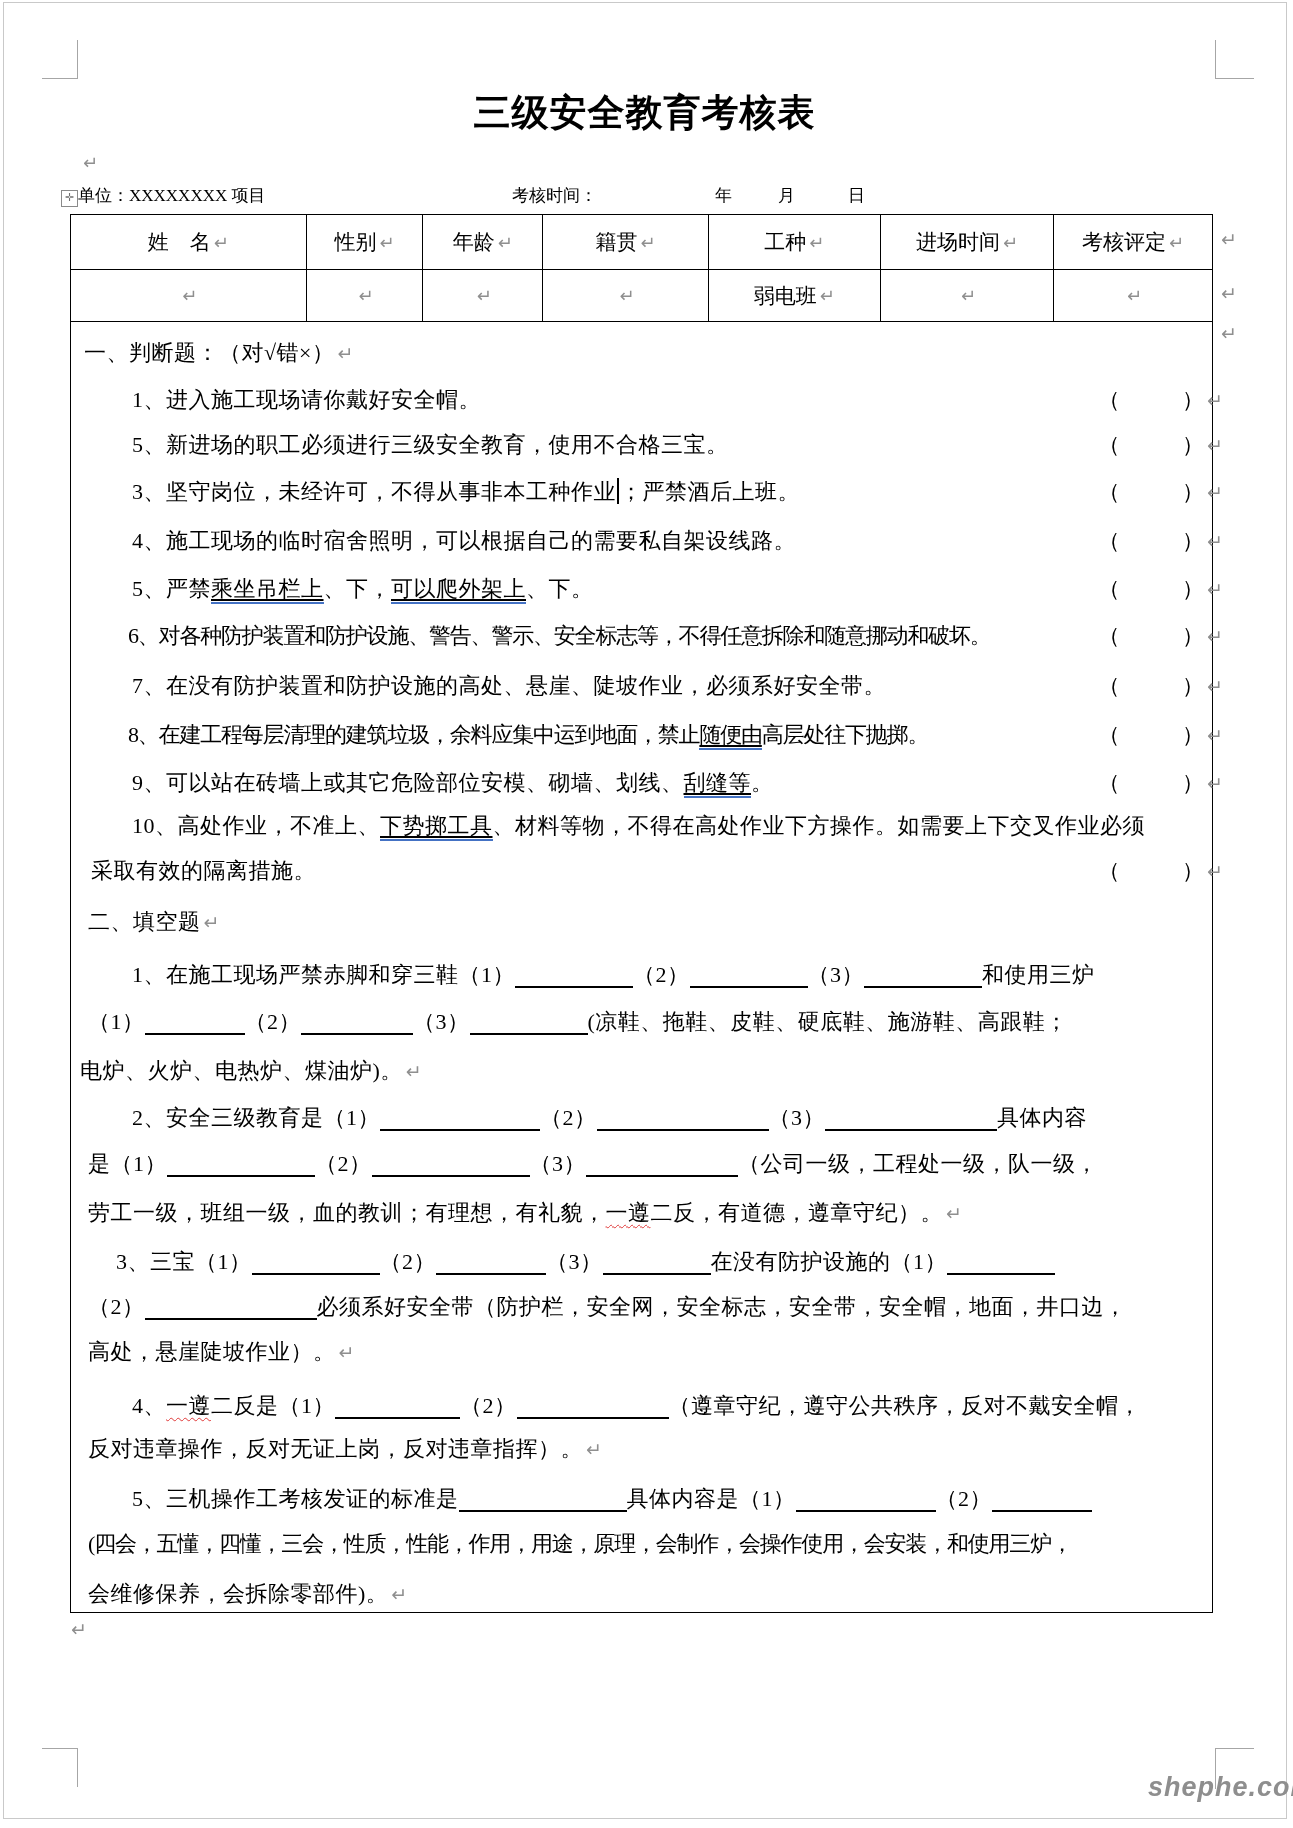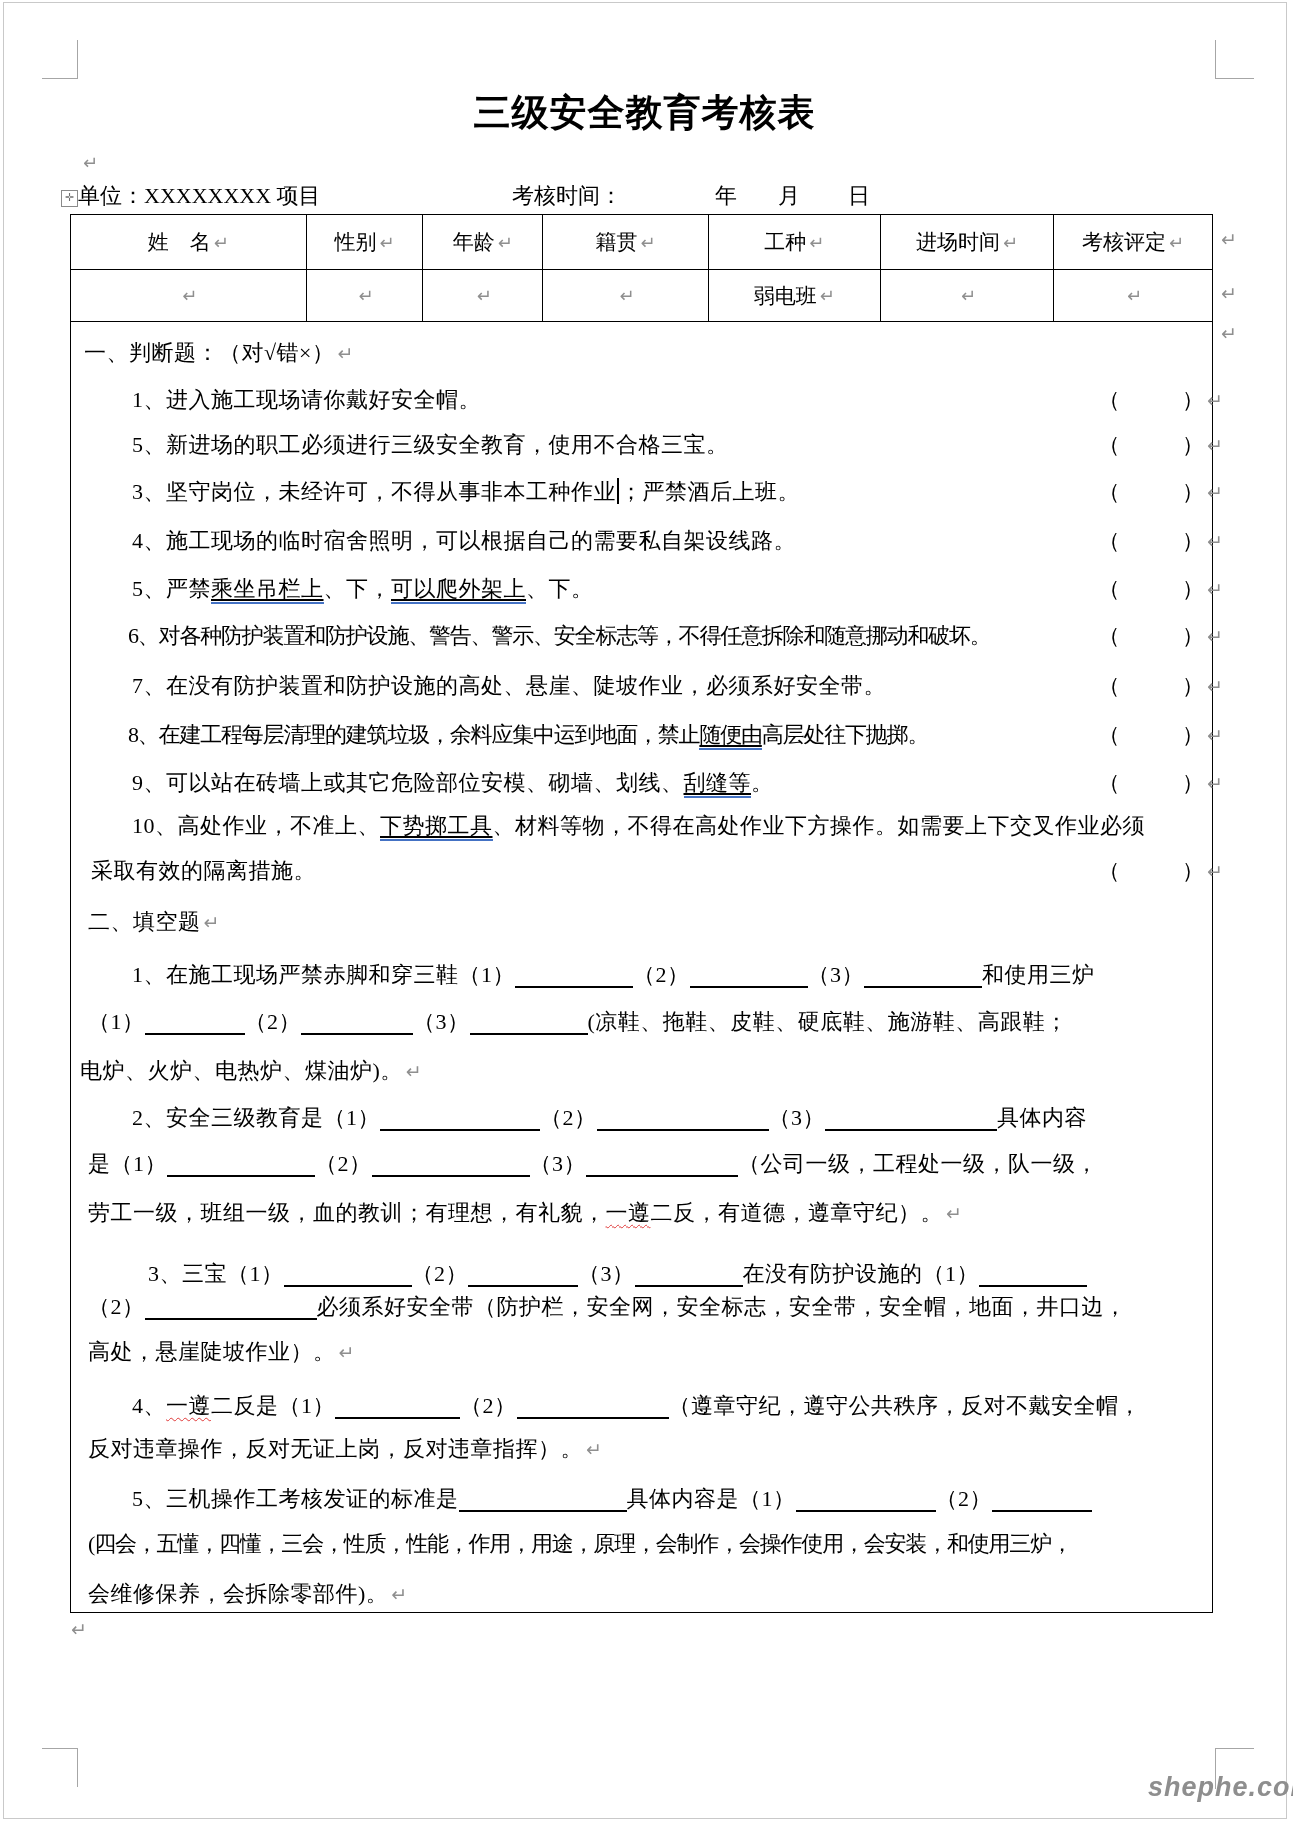--- a/index.html
+++ b/index.html
@@ -17,21 +17,21 @@
   .crop.bl{left:42px;top:1748px;width:35px;height:38px;border-right:1px solid #a6a6a6;border-top:1px solid #a6a6a6;}
   .crop.br{left:1215px;top:1748px;width:38px;height:40px;border-left:1px solid #a6a6a6;border-top:1px solid #a6a6a6;}
 
   .title-line{position:absolute;left:77px;top:88px;width:1138px;height:50px;
     text-align:center;font-size:37px;font-weight:bold;letter-spacing:1px;line-height:50px;}
   .title-line .pil{font-size:26px;}
 
   .pil{color:#8f8f8f;font-family:"DejaVu Sans",sans-serif;font-weight:normal;margin-left:3px;}
   .pil.abs{position:absolute;font-size:19px;}
 
-  .meta-line{position:absolute;left:0;top:180px;height:32px;width:100%;font-size:22px;line-height:32px;}
+  .meta-line{position:absolute;left:0;top:180px;height:32px;width:100%;font-size:17px;line-height:32px;}
   .meta-line span{position:absolute;white-space:pre;}
 
   .tbl-handle{position:absolute;left:61px;top:190px;width:15px;height:15px;border:1px solid #8a8a8a;
     color:#6f6f6f;font-size:11px;line-height:14px;text-align:center;font-family:"DejaVu Sans",sans-serif;background:#fff;}
 
   .info-table{position:absolute;left:70px;top:214px;width:1143px;height:108px;border:1px solid #000;box-sizing:border-box;font-size:21px;}
   .trow{display:flex;box-sizing:border-box;}
   .trow.h{height:55px;border-bottom:1px solid #000;}
   .trow.d{height:51px;}
   .tcell{box-sizing:border-box;border-left:1px solid #000;display:flex;align-items:center;justify-content:center;white-space:pre;}
@@ -113,21 +113,21 @@
     <div class="line" style="left: 132px; top: 766px;"><span>9、可以站在砖墙上或其它危险部位安模、砌墙、划线、</span><span class="u">刮缝等</span><span>。</span><span class="ans"><span>（</span><span class="gap"></span><span>）</span><span class="pil" style="font-size: 19px;">↵</span></span></div>
     <div class="line" style="left: 132px; top: 809px;"><span>10、高处作业，不准上、</span><span class="u">下势掷工具</span><span>、材料等物，不得在高处作业下方操作。如需要上下交叉作业必须</span></div>
     <div class="line" style="left: 91px; top: 854px;"><span>采取有效的隔离措施。</span><span class="ans"><span>（</span><span class="gap"></span><span>）</span><span class="pil" style="font-size: 19px;">↵</span></span></div>
     <div class="line" style="left: 88px; top: 905px;"><span>二、填空题</span><span class="pil" style="font-size: 19px;">↵</span></div>
     <div class="line" style="left: 132px; top: 958px;"><span>1、在施工现场严禁赤脚和穿三鞋（1）</span><span class="blank" style="width: 118px;"></span><span>（2）</span><span class="blank" style="width: 118px;"></span><span>（3）</span><span class="blank" style="width: 118px;"></span><span>和使用三炉</span></div>
     <div class="line" style="left: 88px; top: 1005px;"><span>（1）</span><span class="blank" style="width: 100px;"></span><span>（2）</span><span class="blank" style="width: 112px;"></span><span>（3）</span><span class="blank" style="width: 118px;"></span><span>(凉鞋、拖鞋、皮鞋、硬底鞋、施游鞋、高跟鞋；</span></div>
     <div class="line" style="left: 80px; top: 1054px;"><span>电炉、火炉、电热炉、煤油炉)。</span><span class="pil" style="font-size: 19px;">↵</span></div>
     <div class="line" style="left: 132px; top: 1101px;"><span>2、安全三级教育是（1）</span><span class="blank" style="width: 160px;"></span><span>（2）</span><span class="blank" style="width: 172px;"></span><span>（3）</span><span class="blank" style="width: 172px;"></span><span>具体内容</span></div>
     <div class="line" style="left: 88px; top: 1147px;"><span>是（1）</span><span class="blank" style="width: 148px;"></span><span>（2）</span><span class="blank" style="width: 158px;"></span><span>（3）</span><span class="blank" style="width: 152px;"></span><span>（公司一级，工程处一级，队一级，</span></div>
     <div class="line" style="left: 88px; top: 1196px;"><span>劳工一级，班组一级，血的教训；有理想，有礼貌，</span><span class="r">一遵</span><span>二反，有道德，遵章守纪）。</span><span class="pil" style="font-size: 19px;">↵</span></div>
-    <div class="line" style="left: 148px; top: 1245px; margin-top: 12px;"><span>3、三宝（1）</span><span class="blank" style="width: 128px;"></span><span>（2）</span><span class="blank" style="width: 110px;"></span><span>（3）</span><span class="blank" style="width: 108px;"></span><span>在没有防护设施的（1）</span><span class="blank" style="width: 108px;"></span></div>
+    <div class="line" style="left: 116px; top: 1245px;"><span>3、三宝（1）</span><span class="blank" style="width: 128px;"></span><span>（2）</span><span class="blank" style="width: 110px;"></span><span>（3）</span><span class="blank" style="width: 108px;"></span><span>在没有防护设施的（1）</span><span class="blank" style="width: 108px;"></span></div>
     <div class="line" style="left: 88px; top: 1290px;"><span>（2）</span><span class="blank" style="width: 172px;"></span><span>必须系好安全带（防护栏，安全网，安全标志，安全带，安全帽，地面，井口边，</span></div>
     <div class="line" style="left: 88px; top: 1335px;"><span>高处，悬崖陡坡作业）。</span><span class="pil" style="font-size: 19px;">↵</span></div>
     <div class="line" style="left: 132px; top: 1389px;"><span>4、</span><span class="r">一遵</span><span>二反是（1）</span><span class="blank" style="width: 125px;"></span><span>（2）</span><span class="blank" style="width: 152px;"></span><span>（遵章守纪，遵守公共秩序，反对不戴安全帽，</span></div>
     <div class="line" style="left: 88px; top: 1432px;"><span>反对违章操作，反对无证上岗，反对违章指挥）。</span><span class="pil" style="font-size: 19px;">↵</span></div>
     <div class="line" style="left: 132px; top: 1482px;"><span>5、三机操作工考核发证的标准是</span><span class="blank" style="width: 168px;"></span><span>具体内容是（1）</span><span class="blank" style="width: 140px;"></span><span>（2）</span><span class="blank" style="width: 100px;"></span></div>
     <div class="line cond" style="left: 88px; top: 1527px;"><span>(四会，五懂，四懂，三会，性质，性能，作用，用途，原理，会制作，会操作使用，会安装，和使用三炉，</span></div>
     <div class="line" style="left: 88px; top: 1577px;"><span>会维修保养，会拆除零部件)。</span><span class="pil" style="font-size: 19px;">↵</span></div>
   </div>
 
 <div id="loose-root">

